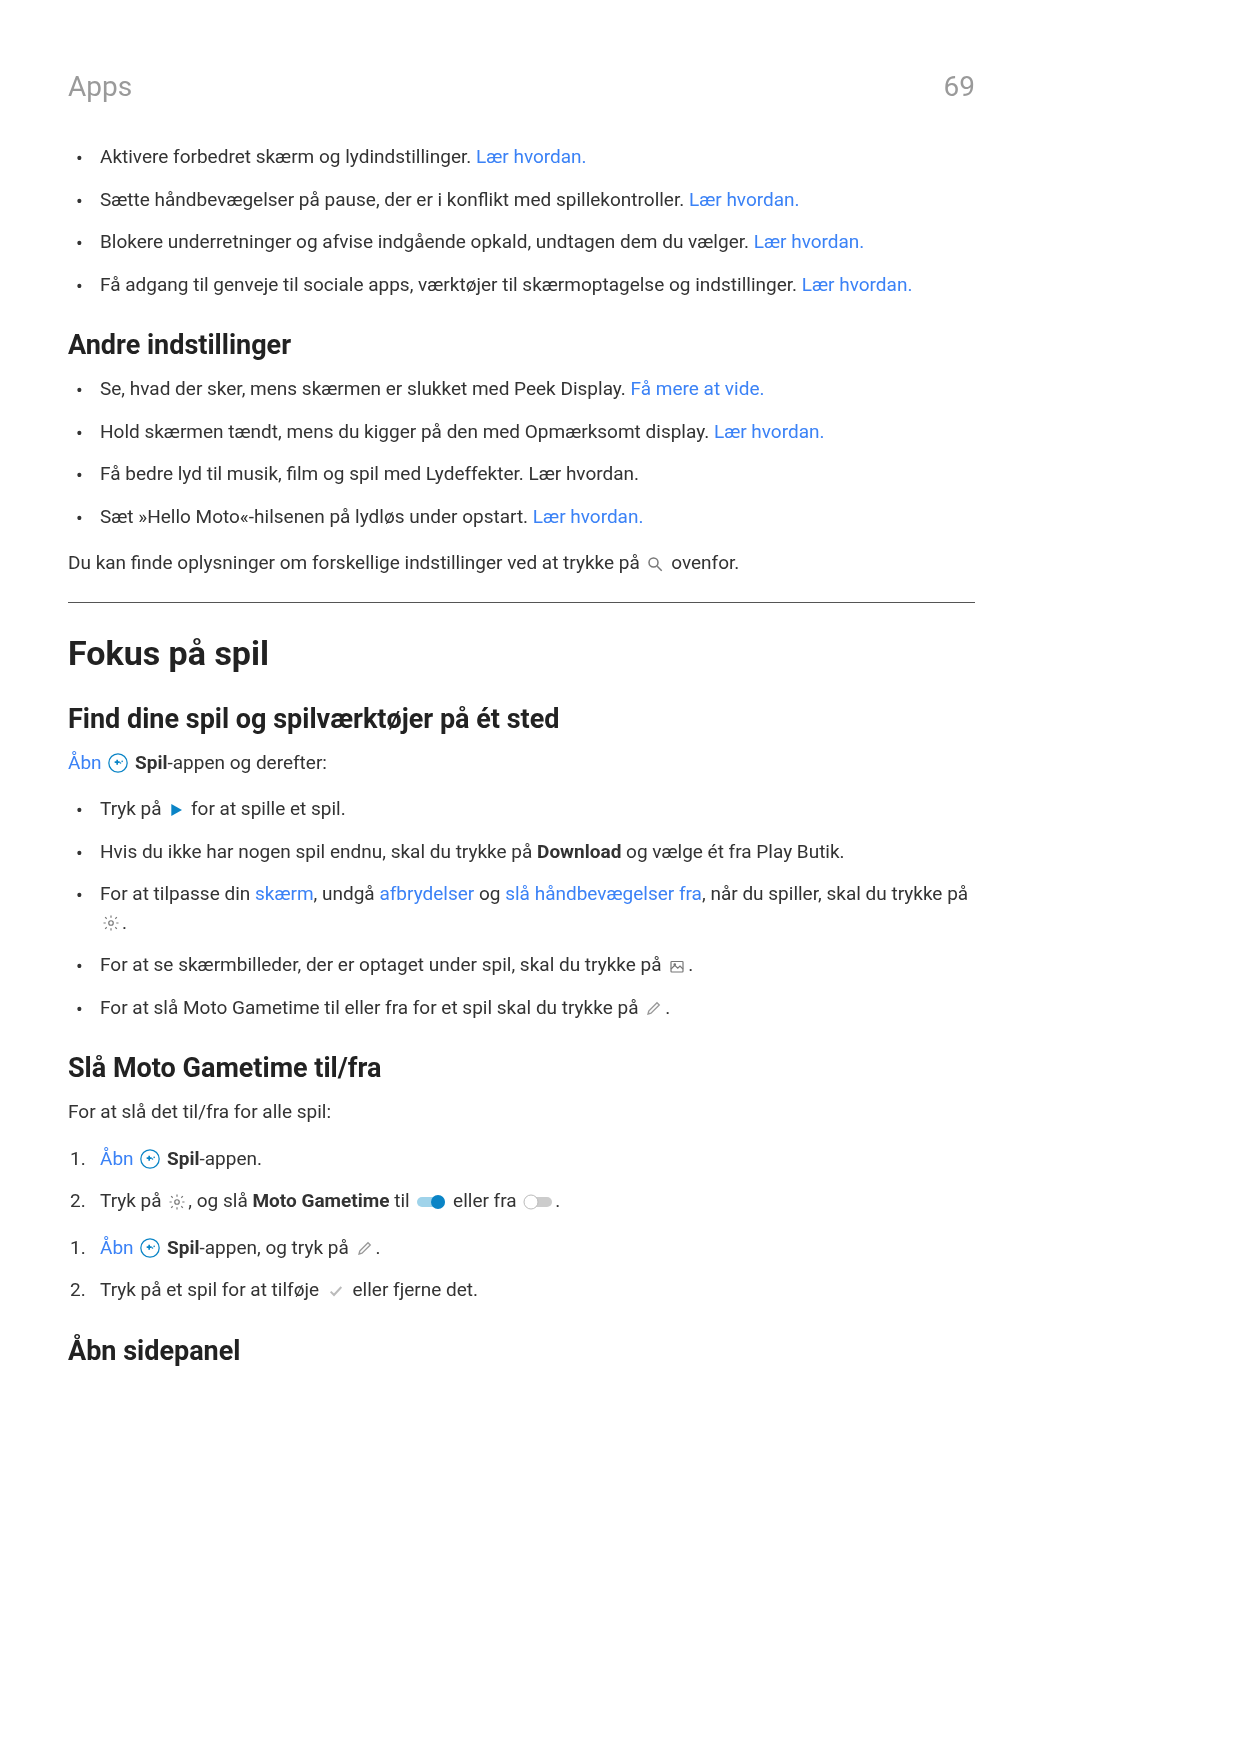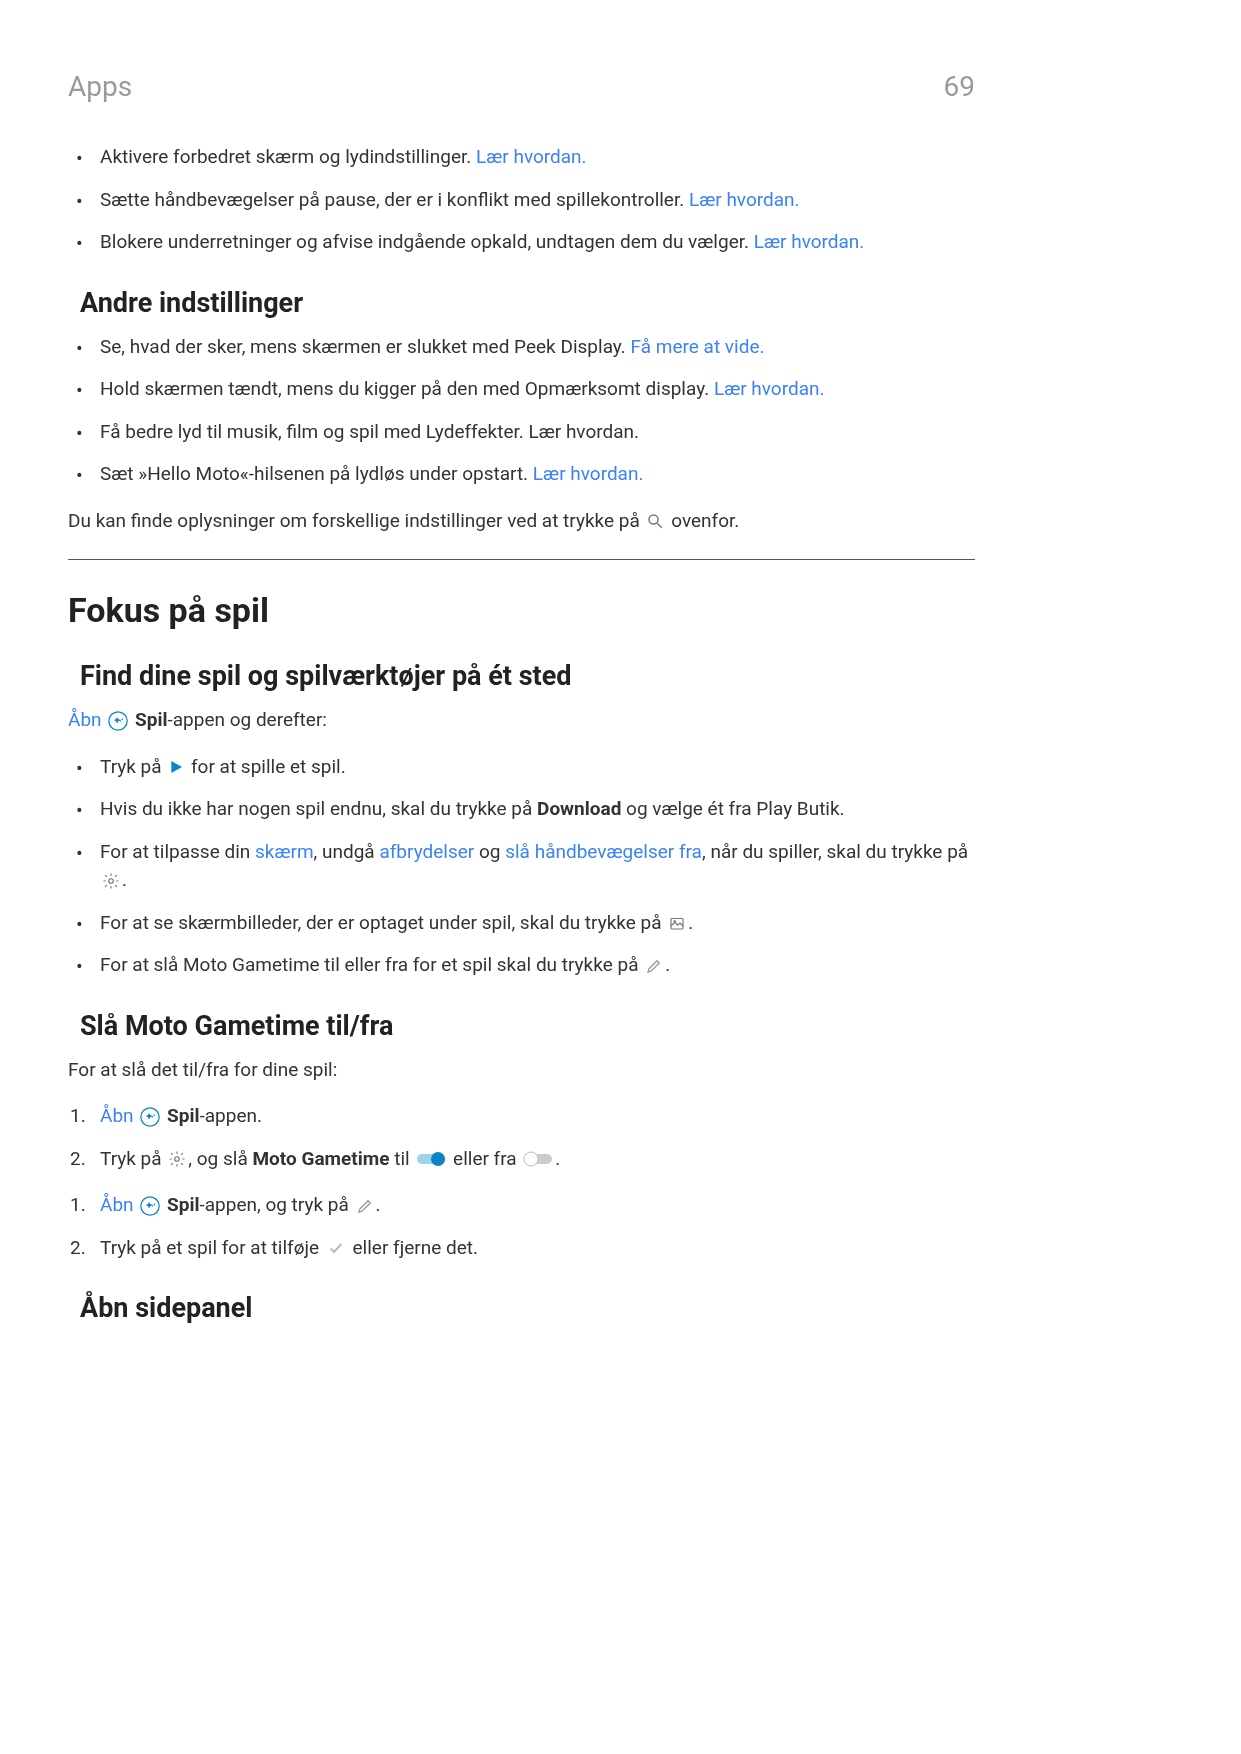--- a/index.html
+++ b/index.html
@@ -70,21 +70,21 @@
   }
   h1.section-h1 {
     font-size: 34px;
     font-weight: 700;
     margin: 30px 0 10px 0;
     color: #222;
   }
   h2.section-h2 {
     font-size: 27px;
     font-weight: 700;
-    margin: 30px 0 14px 12px;
+    margin: 30px 0 14px 0;
     color: #222;
   }
   p.para {
     font-size: 19px;
     line-height: 1.5;
     margin: 0 0 18px 0;
   }
   a.link {
     color: #3b82f6;
     text-decoration: none;
@@ -117,20 +117,24 @@
     <li>
       <span>Aktivere forbedret skærm og lydindstillinger. </span>
       <a class="link" href="#">Lær hvordan.</a>
     </li>
     <li>
       <span>Sætte håndbevægelser på pause, der er i konflikt med spillekontroller. </span>
       <a class="link" href="#">Lær hvordan.</a>
     </li>
     <li>
       <span>Blokere underretninger og afvise indgående opkald, undtagen dem du vælger. </span>
+      <a class="link" href="#">Lær hvordan.</a>
+    </li>
+    <li>
+      <span>Få adgang til genveje til sociale apps, værktøjer til skærmoptagelse og indstillinger. </span>
       <a class="link" href="#">Lær hvordan.</a>
     </li>
   </ul>
 
   <h2 class="section-h2">Andre indstillinger</h2>
   <ul class="bullets">
     <li>
       <span>Se, hvad der sker, mens skærmen er slukket med Peek Display. </span>
       <a class="link" href="#">Få mere at vide.</a>
     </li>
@@ -209,21 +213,21 @@
       <span>For at slå Moto Gametime til eller fra for et spil skal du trykke på </span>
       <span class="icon gap-icon">
         <svg width="18" height="18" viewBox="0 0 24 24" fill="none" stroke="#999" stroke-width="1.8">
             <path d="M4 20l4-1 11-11-3-3L5 16l-1 4z"></path>
           </svg>
       </span>.
     </li>
   </ul>
 
   <h2 class="section-h2">Slå Moto Gametime til/fra</h2>
-  <p class="para">For at slå det til/fra for dine spil:</p>
+  <p class="para">For at slå det til/fra for alle spil:</p>
   <ol class="numbered">
     <li>
       <a class="link" href="#">Åbn</a>
       <span class="icon gap-icon">
         <svg width="20" height="20" viewBox="0 0 24 24">
             <circle cx="12" cy="12" r="11" fill="#fff" stroke="#0a84c6" stroke-width="1.5"></circle>
             <path d="M8 10h2v-2h2v2h2v2h-2v2h-2v-2H8z M15 11a1 1 0 110 2 1 1 0 010-2z M17 9a1 1 0 110 2 1 1 0 010-2z" fill="#0a84c6"></path>
           </svg>
       </span>
       <span class="bold">Spil</span><span>-appen.</span>

